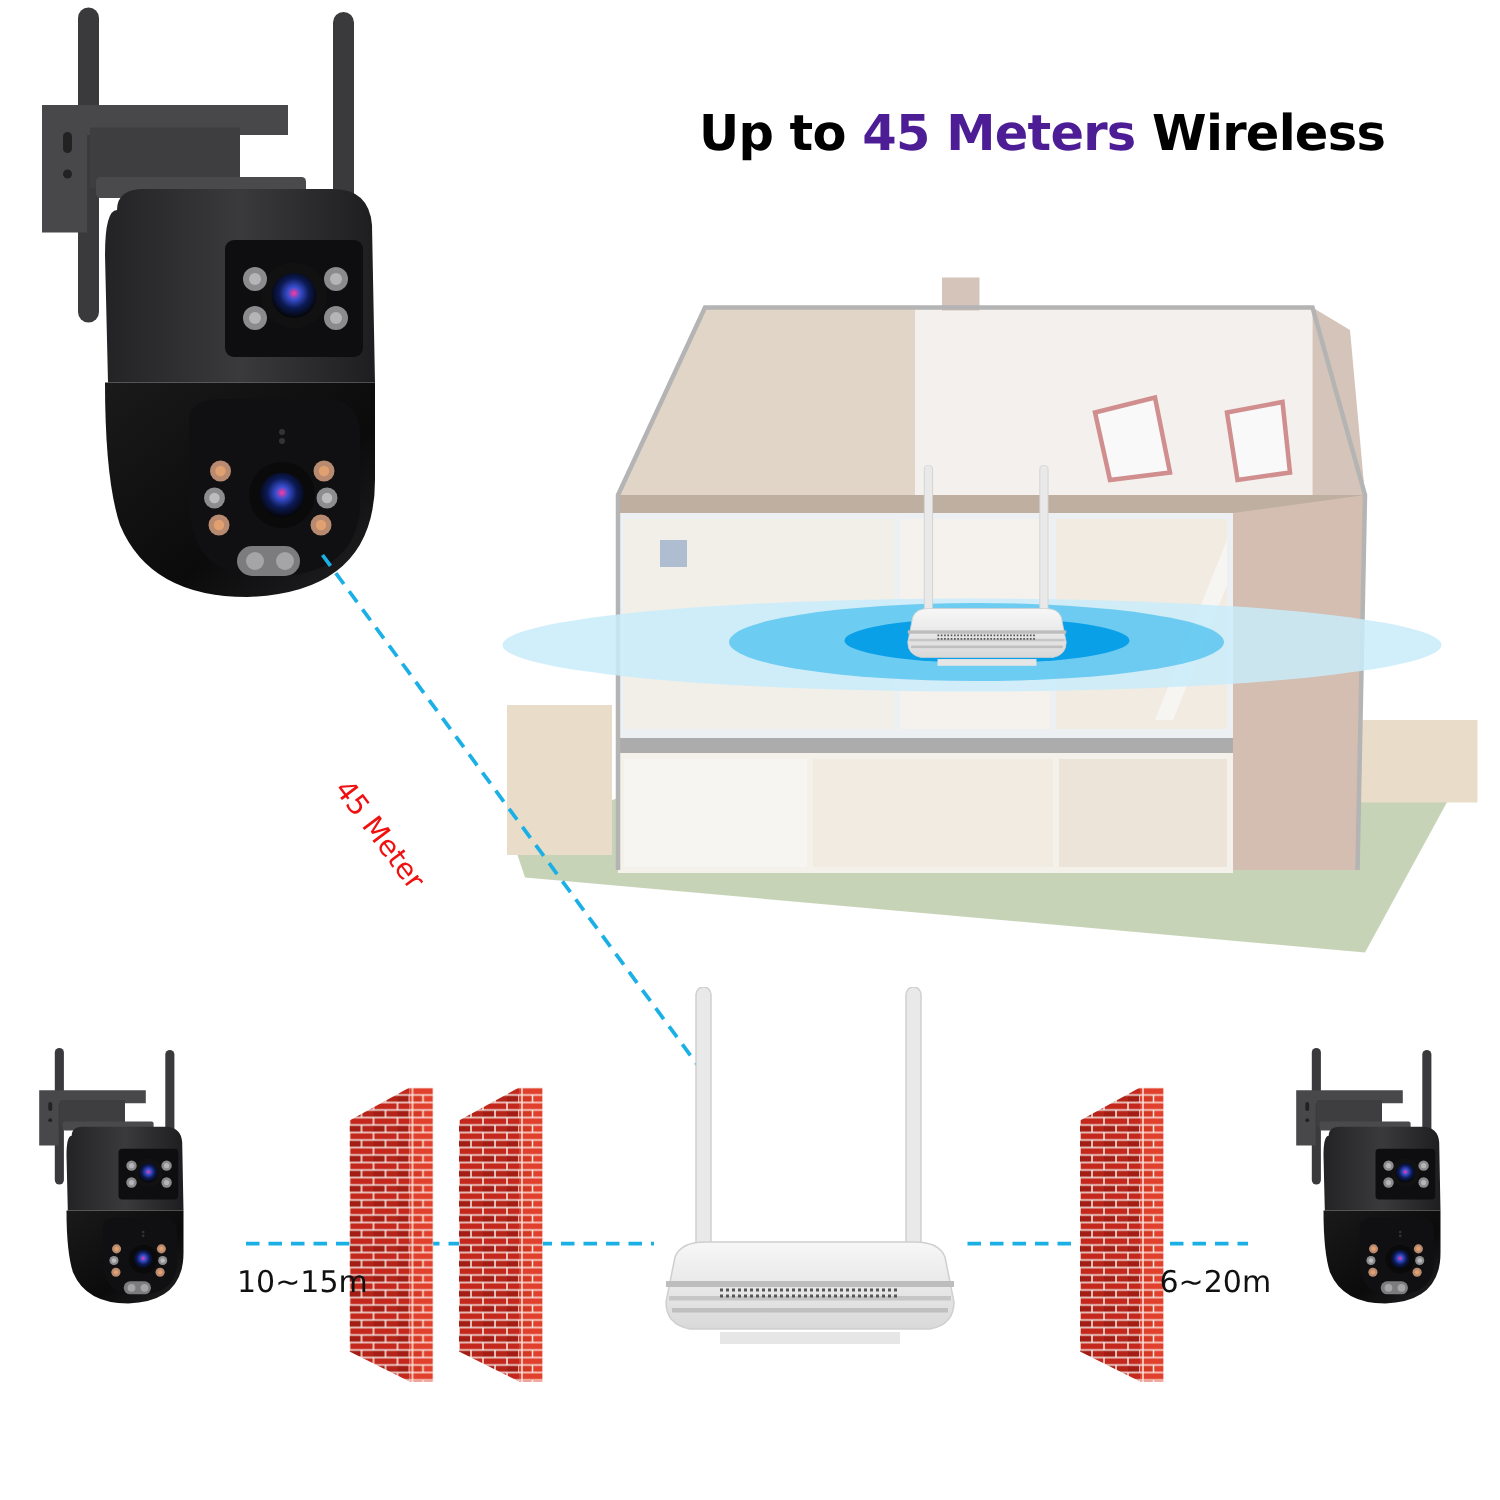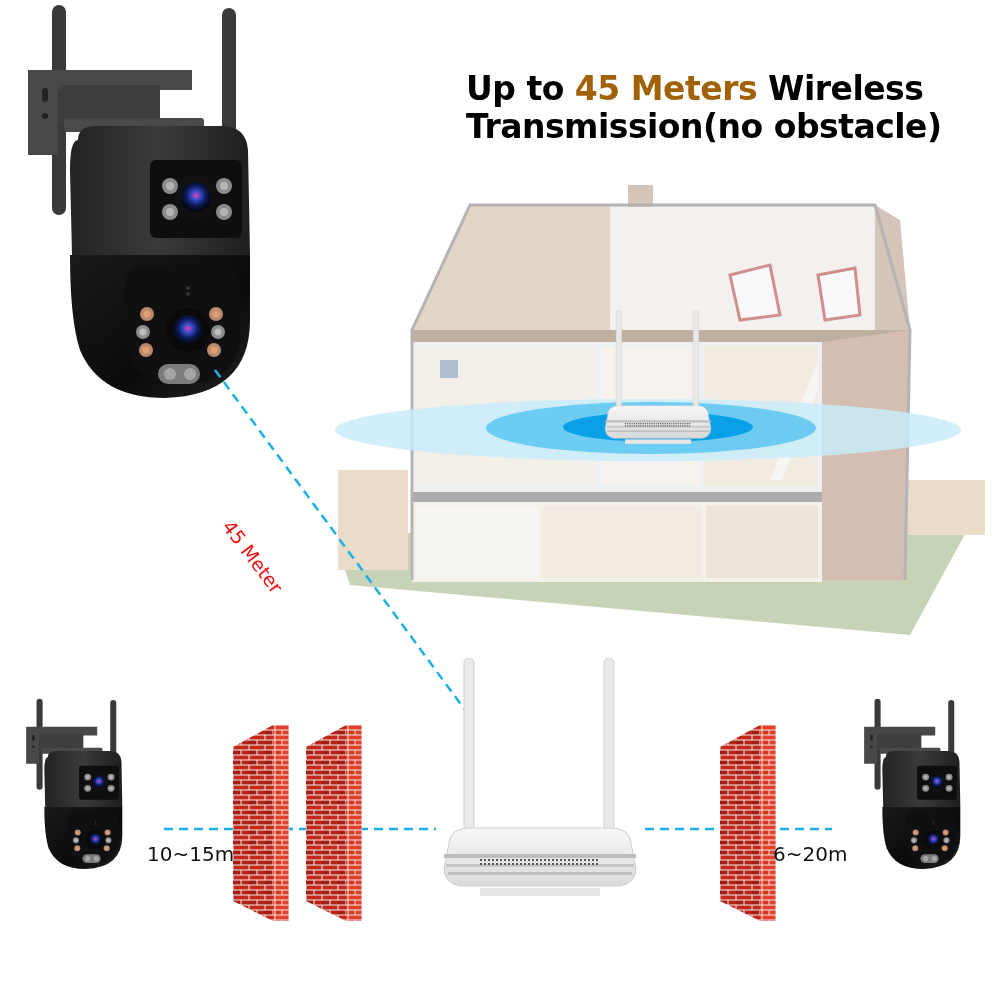--- a/index.html
+++ b/index.html
@@ -1,19 +1,19 @@
 <!DOCTYPE html>
 <html><head>
 <meta charset="utf-8">
 <style>
   html, body { margin:0; padding:0; background:#ffffff; }
   body { width:1000px; height:1000px; position:relative; overflow:hidden; font-family:"DejaVu Sans", sans-serif; }
   .abs { position:absolute; }
   .headline { left:466px; top:70px; font-family:"DejaVu Sans", sans-serif; font-weight:bold; font-size:33px; line-height:38px; color:#000; letter-spacing:-0.5px; white-space:nowrap; }
-  .headline .accent { color:#a16207; }
+  .headline .accent { color:#4c1d95; }
   .dist-label { font-family:"DejaVu Sans", sans-serif; font-size:20px; color:#111; white-space:nowrap; }
   .diag-label { left:236px; top:516px; color:#f01010; font-size:19px; transform:rotate(53deg); transform-origin:left top; white-space:nowrap; }
   svg { display:block; }
 </style>
 </head>
 <body>
 
 <svg width="0" height="0" style="position:absolute">
   <defs>
     <radialGradient id="lensGrad" cx="50%" cy="45%" r="55%">
@@ -111,21 +111,20 @@
 
     <g id="wall">
       <polygon points="0,22 40,0 40,196 0,176" fill="url(#brick)"></polygon>
       <polygon points="40,0 56,0 56,196 40,196" fill="url(#brickSide)"></polygon>
     </g>
   </defs>
 </svg>
 
 <div class="abs headline">
   <div><span>Up to </span><span class="accent">45 Meters</span><span> Wireless</span></div>
-  <div>Transmission(no obstacle)</div>
 </div>
 
 <div class="abs" style="left:330px; top:180px; width:660px; height:460px; opacity:0.55;">
   <svg width="660" height="460" viewBox="0 0 660 460">
 
     <polygon points="10,375 230,305 640,345 580,455 20,405" fill="#9bb07c"></polygon>
 
     <rect x="8" y="290" width="70" height="100" fill="#d8c2a0"></rect>
     <rect x="570" y="300" width="85" height="55" fill="#d8c2a0"></rect>
 
@@ -222,14 +221,14 @@
       <use href="#camera"></use>
     </svg>
 </div>
 
 <div class="abs" style="left:852px; top:685px;">
   <svg width="130" height="205" viewBox="0 0 300 420">
       <use href="#camera"></use>
     </svg>
 </div>
 
-<div class="abs dist-label" style="left:147px; top:842px;text-align:right;">10~15m</div>
+<div class="abs dist-label" style="left:158px; top:842px;text-align:right;">10~15m</div>
 <div class="abs dist-label" style="left:773px; top:842px;">6~20m</div>
 
 </body></html>

